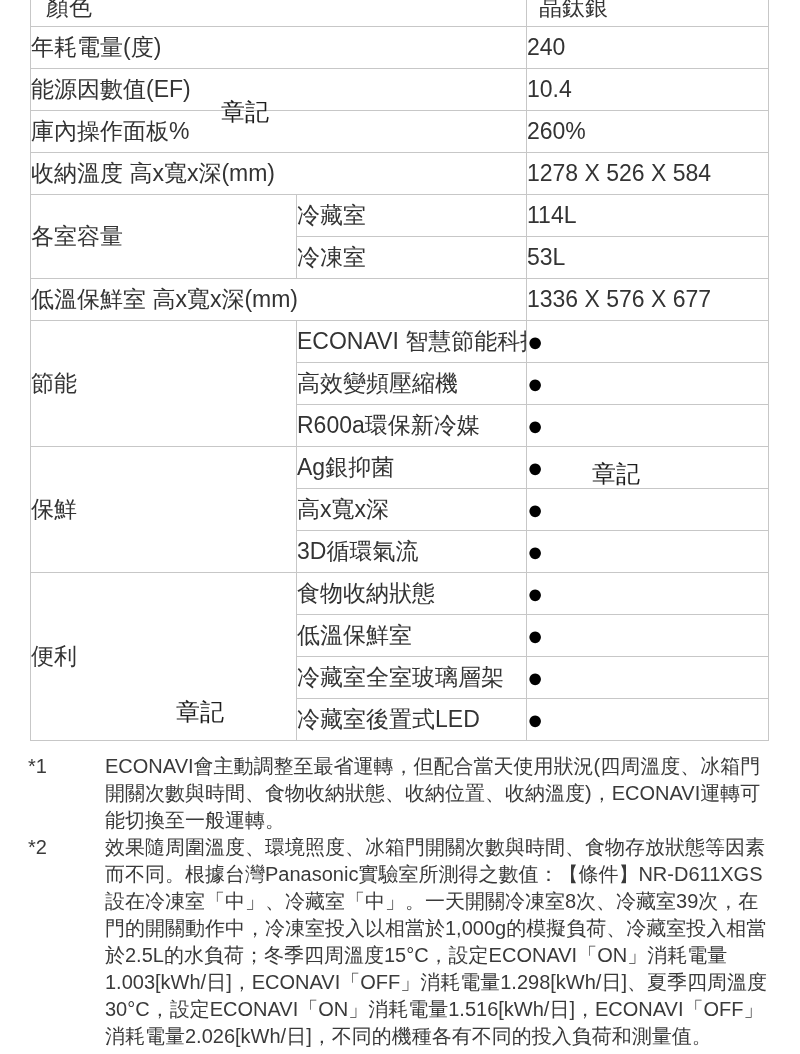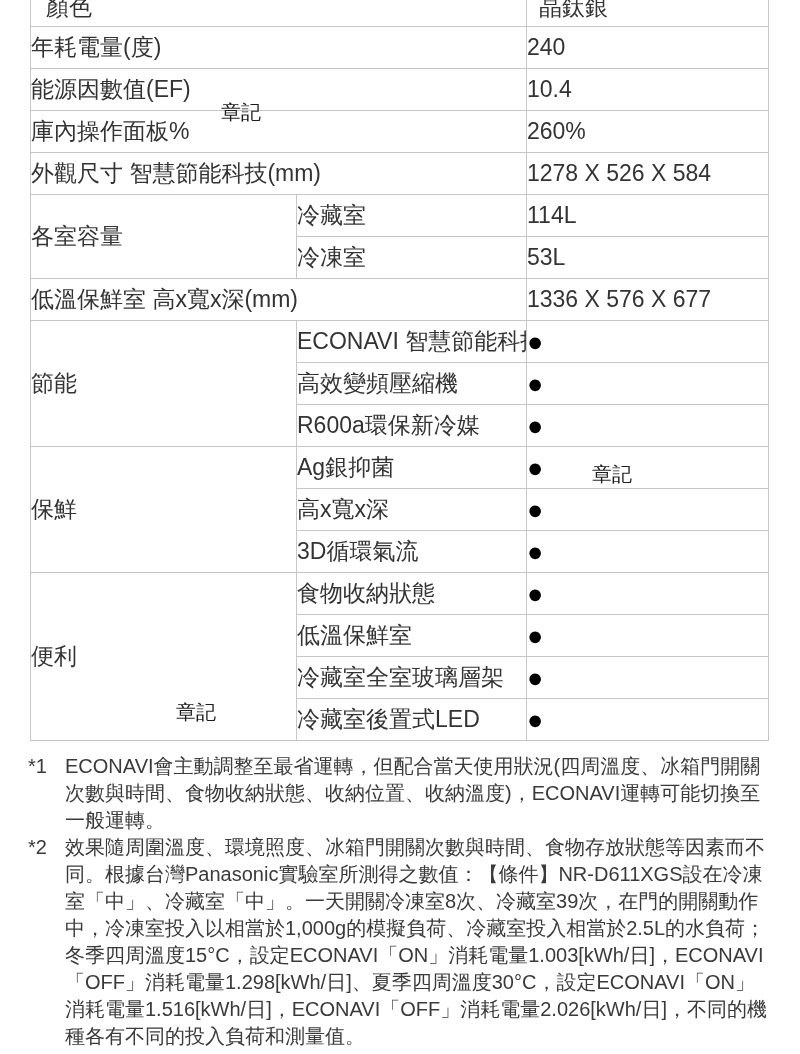--- a/index.html
+++ b/index.html
@@ -24,33 +24,33 @@
   .row-clip td{height:26px;vertical-align:top;}
   .clipwrap{height:26px;overflow:hidden;}
   .clipinner{line-height:42px;margin-top:-14px;}
   .bullet{
     display:inline-block;font-size:27px;line-height:1;color:#000000;
     transform:translateY(1px);
   }
   
   .stamp{
     position:absolute;font-family:"DejaVu Serif","Liberation Serif",serif;
-    font-size:20px;line-height:26px;color:#1d1d1d;white-space:nowrap;
+    font-size:24px;line-height:26px;color:#1d1d1d;white-space:nowrap;
   }
   .stamp-1{left:221px;top:99px;}
   .stamp-2{left:592px;top:461px;}
   .stamp-3{left:176px;top:699px;}
   
   .footnotes{
     position:absolute;left:28px;top:753px;width:742px;
     font-size:20px;line-height:27px;color:#3a3a3a;
   }
   .footnote{display:flex;align-items:flex-start;}
   .fn-marker{flex:0 0 37px;}
-  .fn-text{flex:1;}
+  .fn-text{flex:1;margin-left:40px;}
 </style>
 </head>
 <body>
 
 <div class="page">
 
   <table class="spec-table">
     <colgroup>
         <col style="width:266px">
         <col style="width:230px">
@@ -77,21 +77,21 @@
     </tr>
     <tr>
       <td colspan="2" class="cell-pad-cat">能源因數值(EF)</td>
       <td class="cell-pad-val">10.4</td>
     </tr>
     <tr>
       <td colspan="2" class="cell-pad-cat">庫內操作面板%</td>
       <td class="cell-pad-val">260%</td>
     </tr>
     <tr>
-      <td colspan="2" class="cell-pad-cat">外觀尺寸 智慧節能科技(mm)</td>
+      <td colspan="2" class="cell-pad-cat">收納溫度 高x寬x深(mm)</td>
       <td class="cell-pad-val">1278 X 526 X 584</td>
     </tr>
 
     <tr>
       <td rowspan="2" class="cell-pad-cat">各室容量</td>
       <td class="cell-pad-sub">冷藏室</td>
       <td class="cell-pad-val">114L</td>
     </tr>
     <tr>
       <td class="cell-pad-sub">冷凍室</td>

